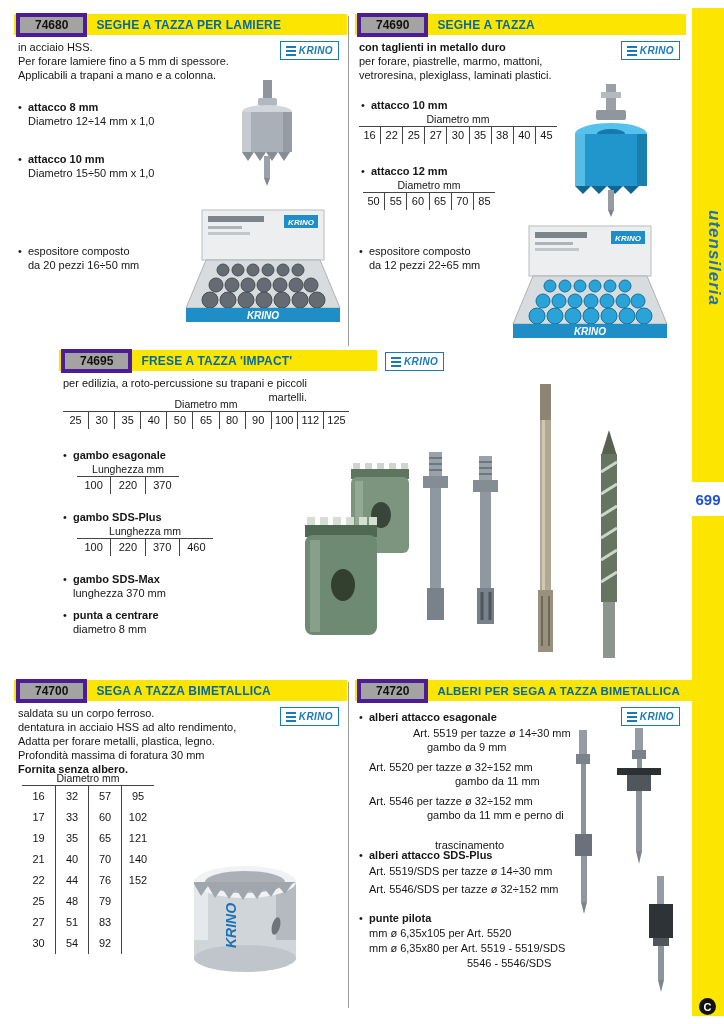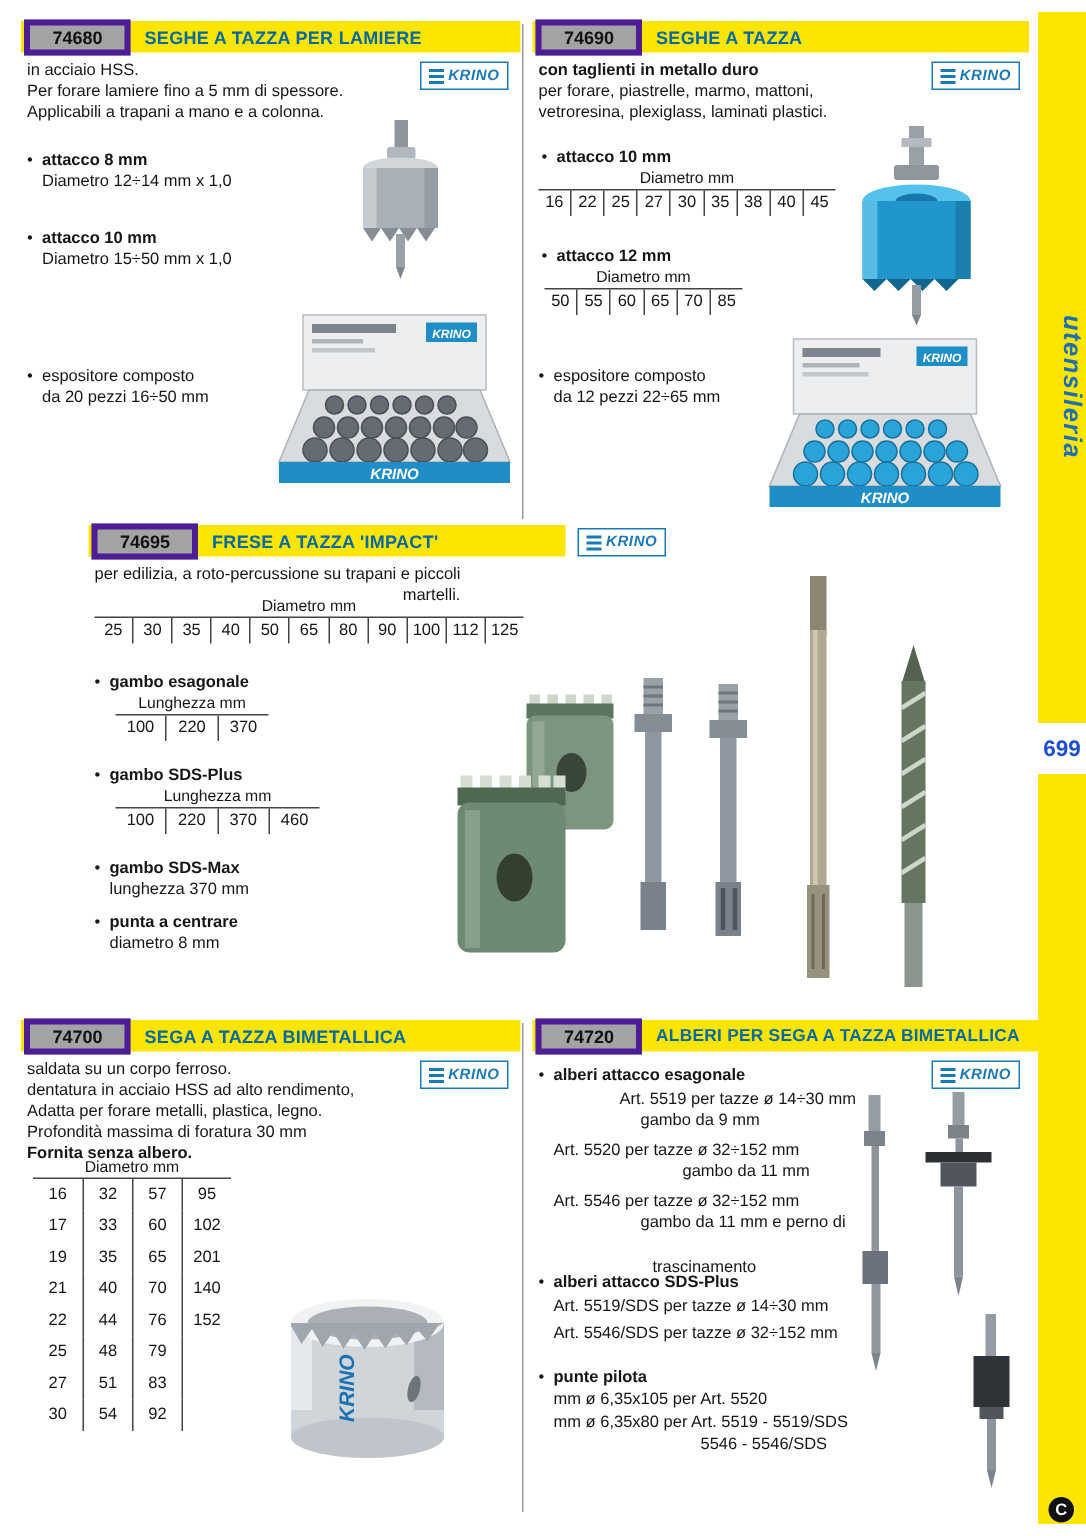--- a/index.html
+++ b/index.html
@@ -372,21 +372,21 @@
           <span>32</span>
           <span>57</span>
           <span>95</span>
         <span>17</span>
           <span>33</span>
           <span>60</span>
           <span>102</span>
         <span>19</span>
           <span>35</span>
           <span>65</span>
-          <span>201</span>
+          <span>121</span>
         <span>21</span>
           <span>40</span>
           <span>70</span>
           <span>140</span>
         <span>22</span>
           <span>44</span>
           <span>76</span>
           <span>152</span>
         <span>25</span>
           <span>48</span>

